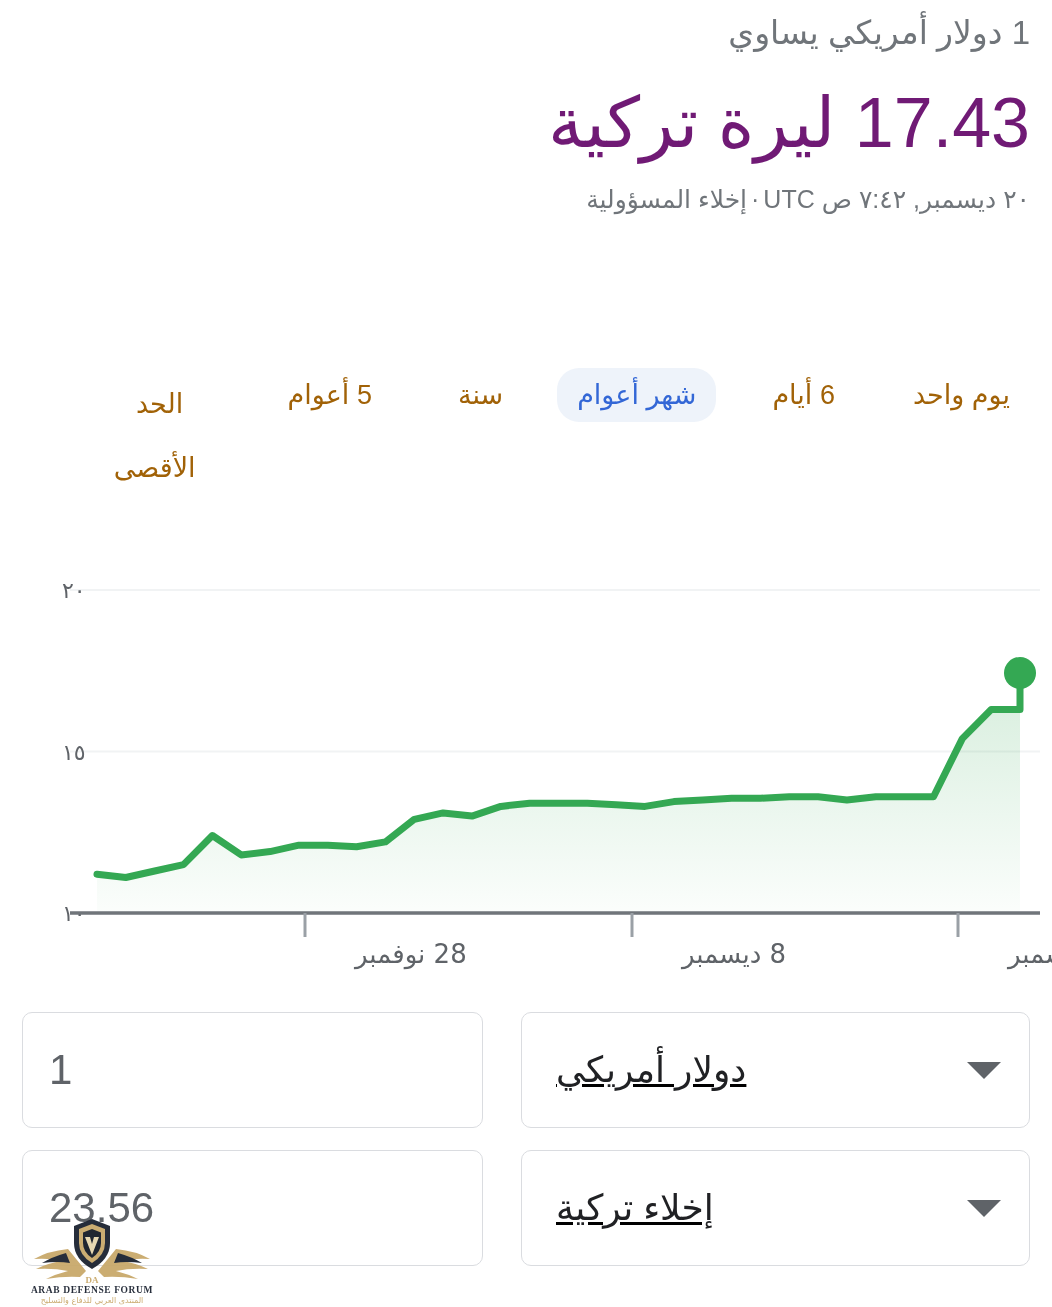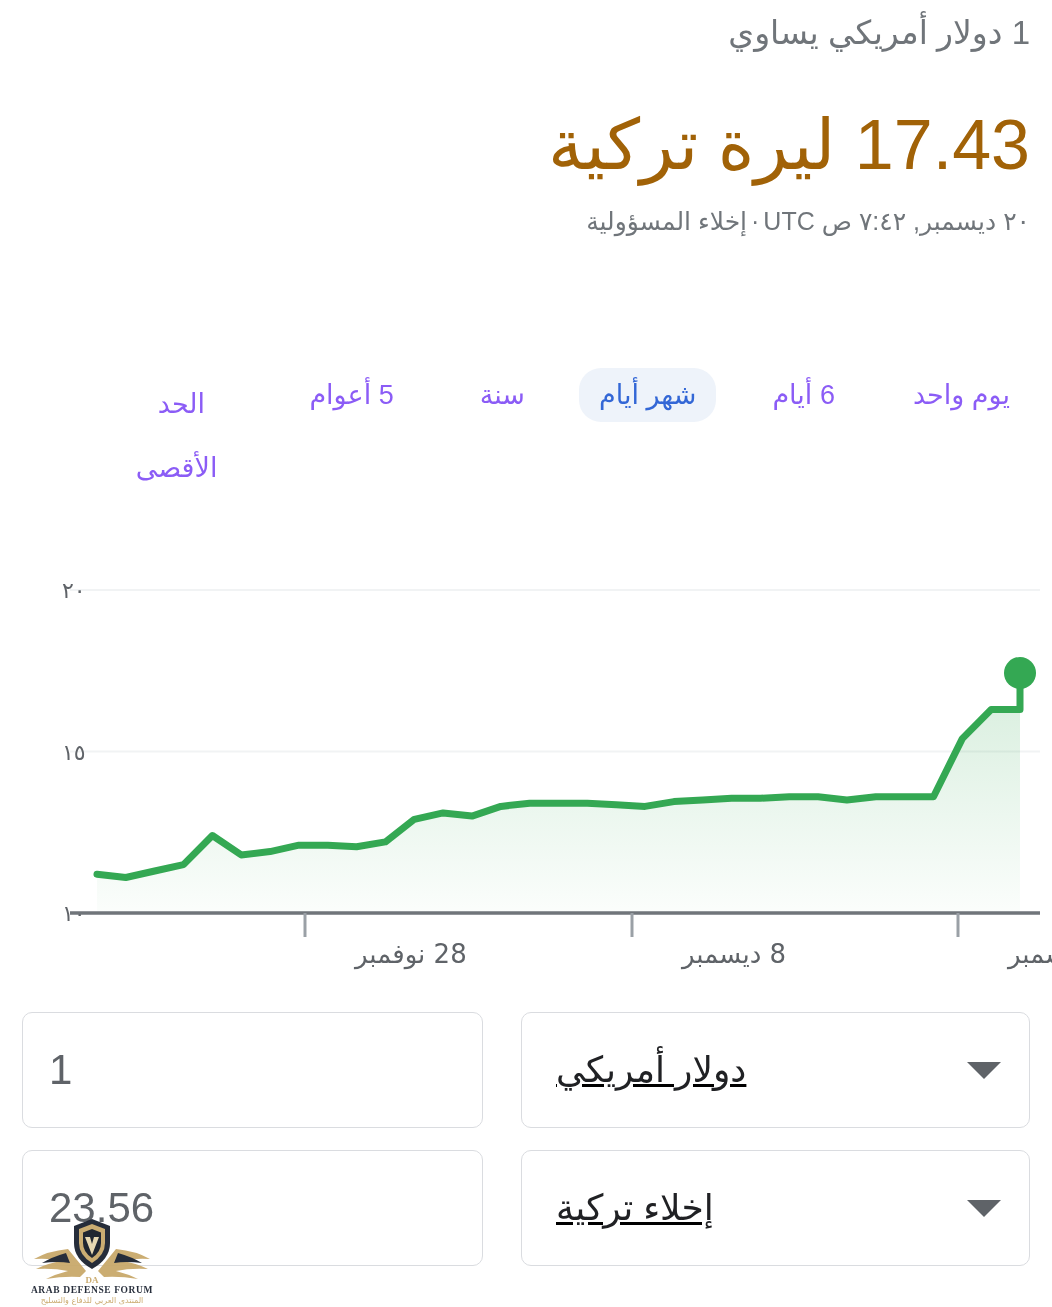--- a/index.html
+++ b/index.html
@@ -35,23 +35,23 @@
     font-size: 33px;
     line-height: 46px;
     color: #70757a;
     font-weight: 400;
     letter-spacing: 0;
   }
 
   .headline {
     font-size: 70px;
     line-height: 92px;
-    color: #a16207;
-    font-weight: 400;
-    margin-top: 43px;
+    color: #701a75;
+    font-weight: 400;
+    margin-top: 21px;
     white-space: nowrap;
   }
 
   .meta {
     margin-top: 12px;
     font-size: 25px;
     line-height: 36px;
     color: #70757a;
     font-weight: 400;
   }
@@ -67,21 +67,21 @@
     display: flex;
     flex-direction: row;
     justify-content: flex-start;
     align-items: flex-start;
     gap: 0;
   }
 
   .range-tab {
     font-size: 27px;
     line-height: 40px;
-    color: #8b5cf6;
+    color: #a16207;
     padding: 7px 20px;
     border-radius: 22px;
     white-space: normal;
     text-align: center;
     background: transparent;
     cursor: pointer;
     flex: 0 0 auto;
   }
 
   .range-tab.spacer-1 { margin-left: 38px; }
@@ -199,21 +199,21 @@
     <div class="subtitle">1 دولار أمريكي يساوي</div>
     <div class="headline">17.43 ليرة تركية</div>
     <div class="meta">
       <span>٢٠ ديسمبر, ٧:٤٢ ص UTC</span><span class="dot">·</span><span class="disclaimer">إخلاء المسؤولية</span>
     </div>
   </div>
 
   <div class="ranges">
     <div class="range-tab spacer-1">يوم واحد</div>
     <div class="range-tab spacer-2">6 أيام</div>
-    <div class="range-tab active spacer-3">شهر أيام</div>
+    <div class="range-tab active spacer-3">شهر أعوام</div>
     <div class="range-tab spacer-4">سنة</div>
     <div class="range-tab spacer-5">5 أعوام</div>
     <div class="range-tab wrap">الحد الأقصى</div>
   </div>
 
   <div class="chart-wrap">
     <svg class="chart-svg" id="chart" width="1052" height="450" viewBox="0 0 1052 450">
       <defs>
         <linearGradient id="areaGrad" x1="0" y1="0" x2="0" y2="1">
           <stop offset="0%" stop-color="#34a853" stop-opacity="0.20"></stop>

